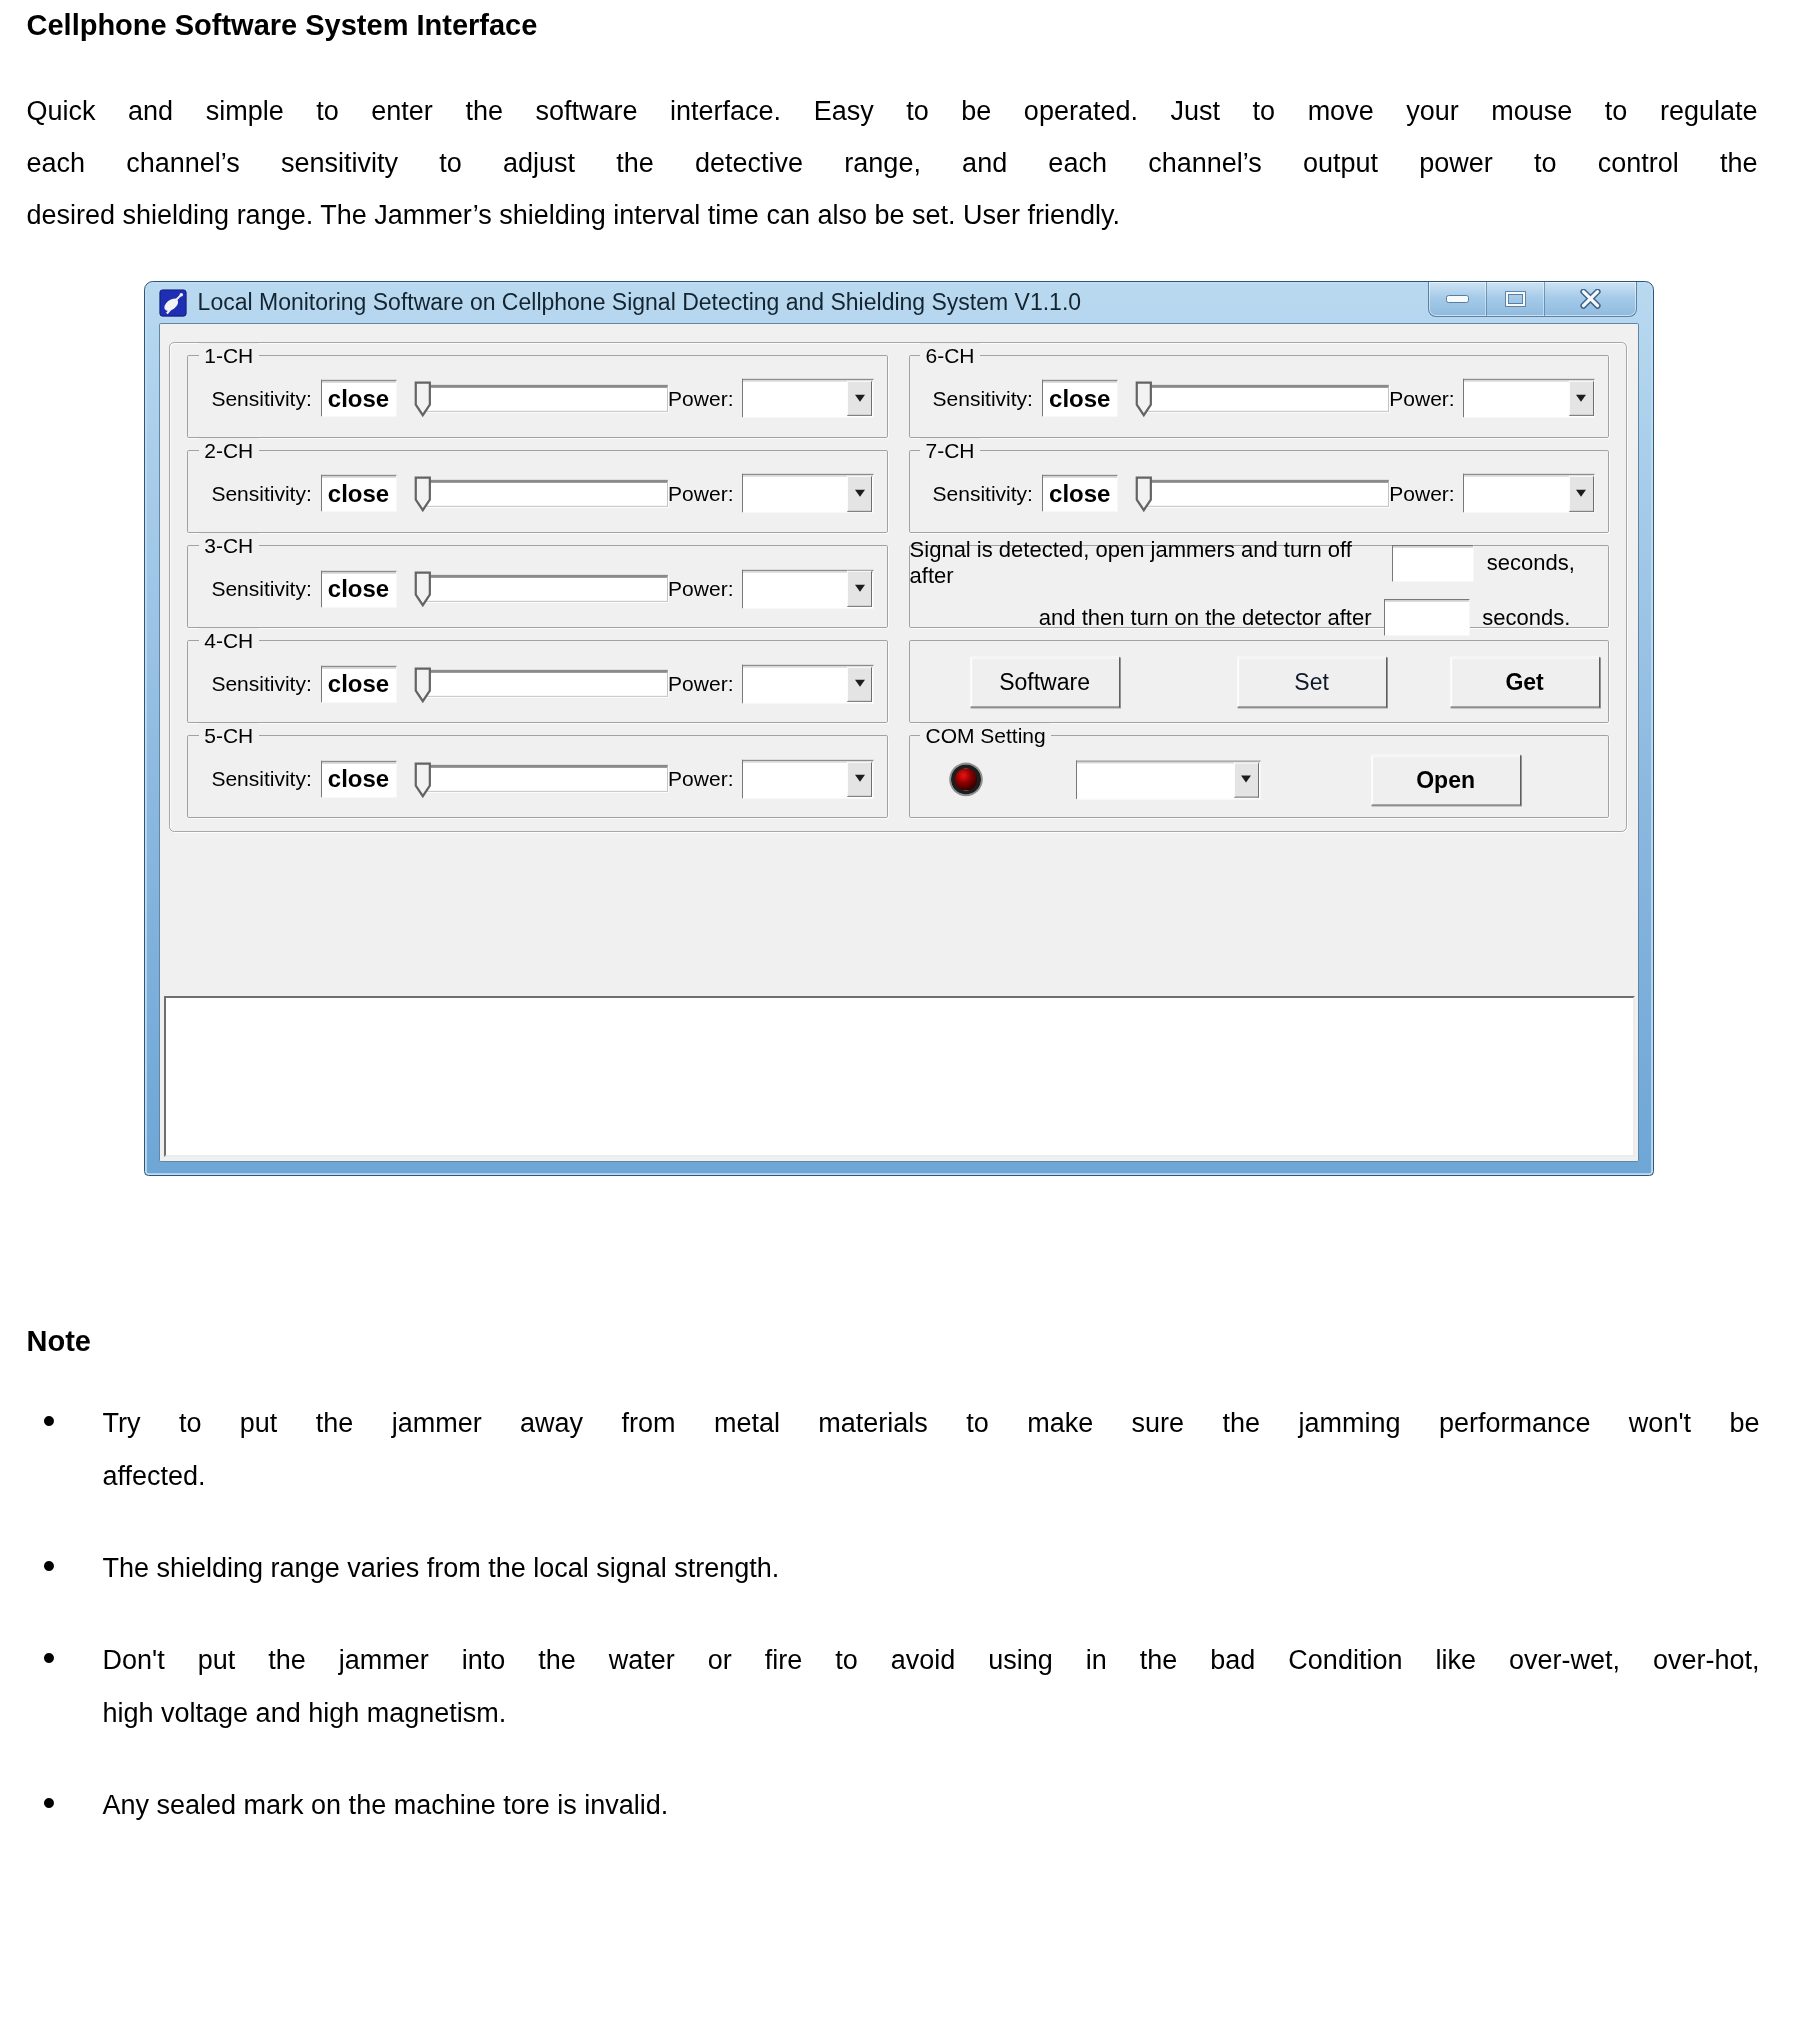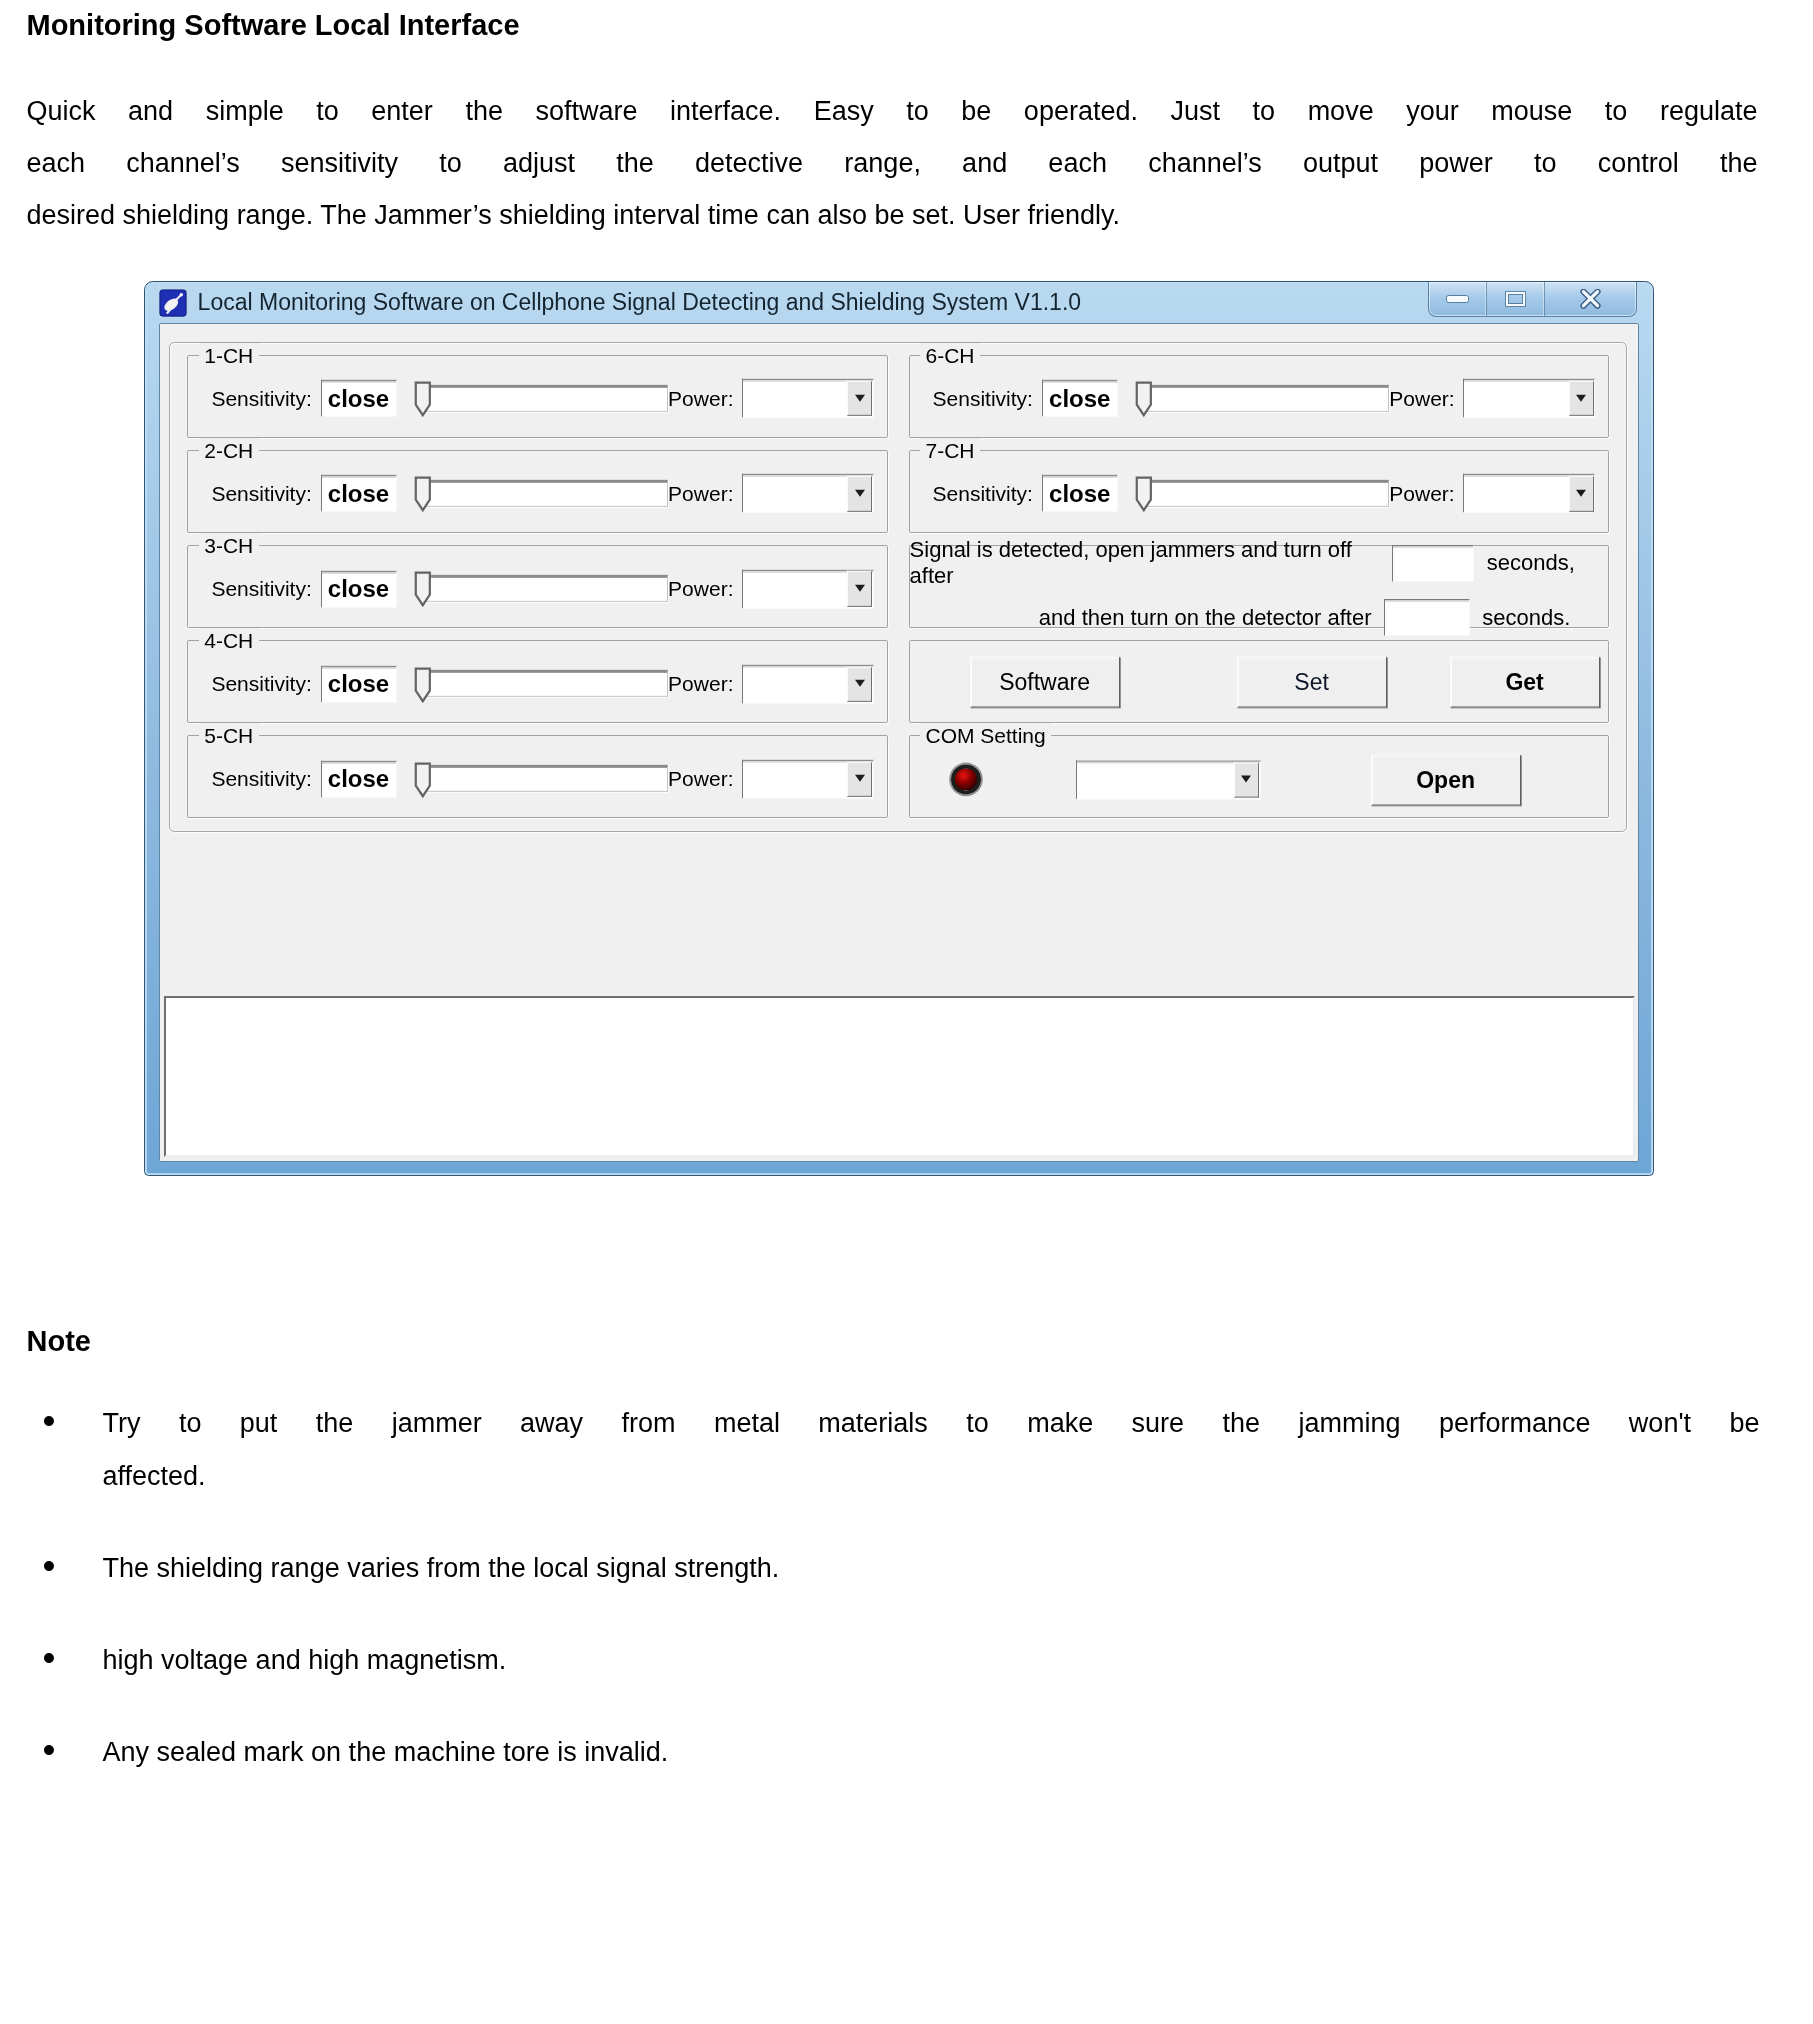--- a/index.html
+++ b/index.html
@@ -101,21 +101,21 @@
 
   .log { position:absolute; left:3.5px; right:3.5px; top:672px; height:161px; background:#fff;
          border:2.6px solid; border-color:#6f6f6f #ececec #ececec #6f6f6f;
          font-size:21px; padding:5.3px 8.8px; overflow:hidden; }
 </style>
 </head>
 <body>
 
 <div id="page">
 
-  <h1 class="doc-heading">Monitoring Software Local Interface</h1>
+  <h1 class="doc-heading">Cellphone Software System Interface</h1>
 
   <div class="intro">
     <span class="line jline">Quick and simple to enter the software interface. Easy to be operated. Just to move your mouse to regulate</span>
     <span class="line jline">each channel’s sensitivity to adjust the detective range, and each channel’s output power to control the</span>
     <span class="line">desired shielding range. The Jammer’s shielding interval time can also be set. User friendly.</span>
   </div>
 
   <div class="window">
 
     <div class="titlebar">
@@ -337,20 +337,21 @@
 
   <ul class="notes">
     <li>
       <span class="line jline" style="display:block;">Try to put the jammer away from metal materials to make sure the jamming performance won't be</span>
       <span class="line" style="display:block;">affected.</span>
     </li>
     <li>
       <span class="line" style="display:block;">The shielding range varies from the local signal strength.</span>
     </li>
     <li>
+      <span class="line jline" style="display:block;">Don't put the jammer into the water or fire to avoid using in the bad Condition like over-wet, over-hot,</span>
       <span class="line" style="display:block;">high voltage and high magnetism.</span>
     </li>
     <li>
       <span class="line" style="display:block;">Any sealed mark on the machine tore is invalid.</span>
     </li>
   </ul>
 
 </div>
 
 

